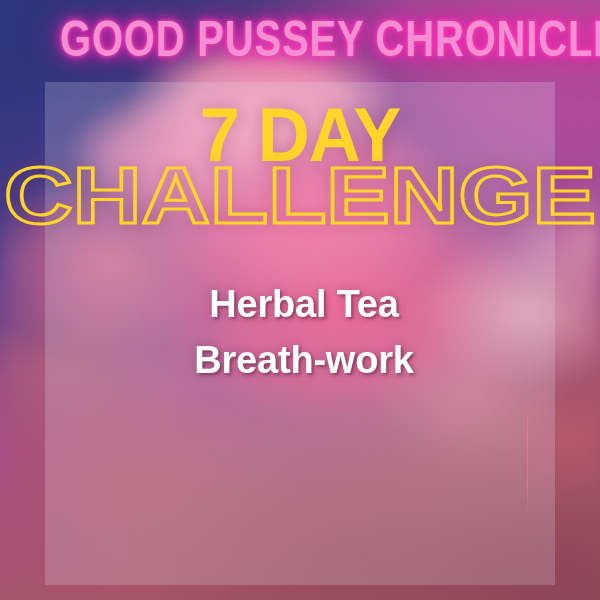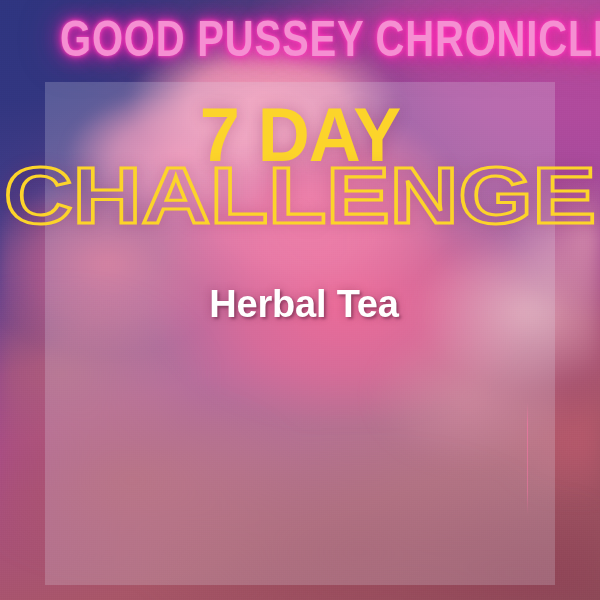--- a/index.html
+++ b/index.html
@@ -221,16 +221,17 @@
   <div class="content">
 
     <div class="brand-title">GOOD PUSSEY CHRONICLES</div>
 
     <div class="day-line">7 DAY</div>
 
     <div class="challenge-line">CHALLENGE</div>
 
     <div class="bullet-list">
       <div class="bullet-item">Herbal Tea</div>
+      <div class="bullet-item">Breath-work</div>
     </div>
 
   </div>
 </div>
 
 </body></html>

